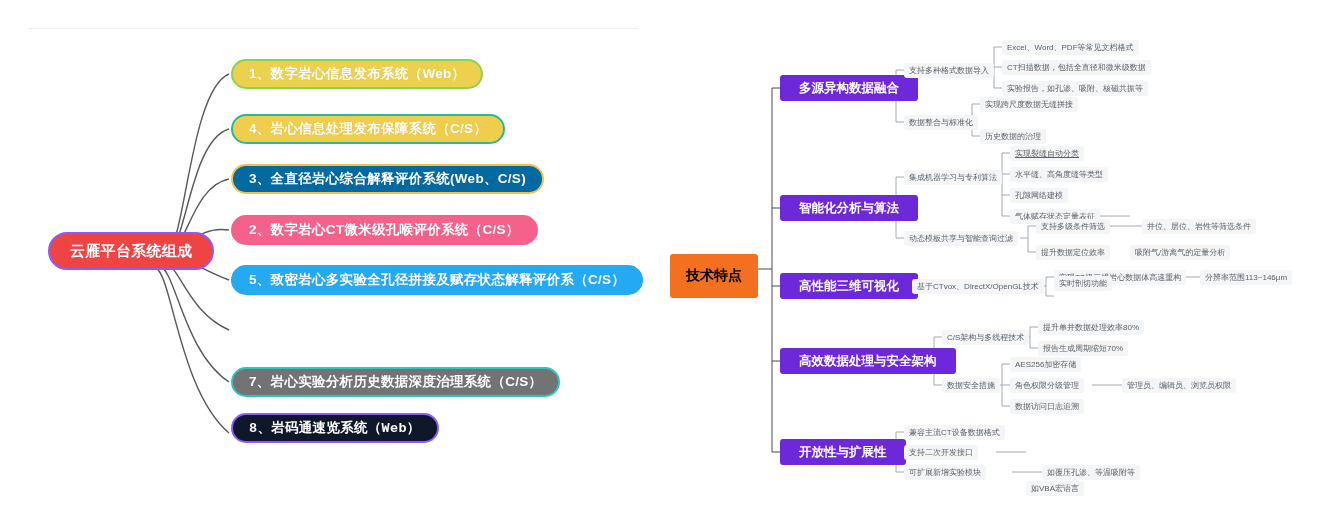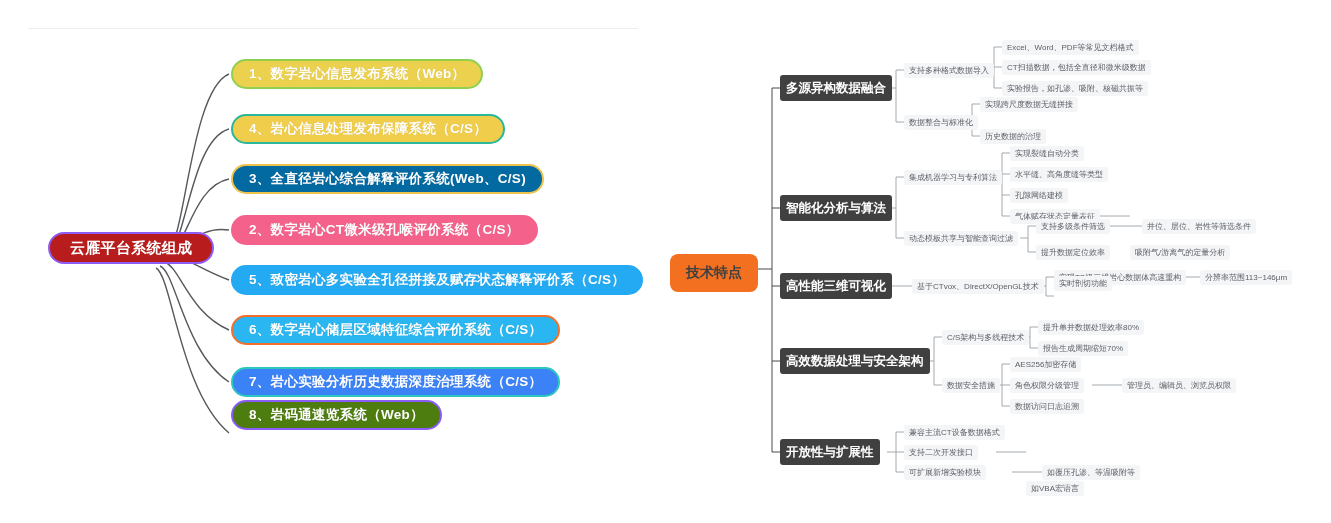--- a/index.html
+++ b/index.html
@@ -27,50 +27,50 @@
     color:#ffffff;
     font-weight:bold;
     font-size:13.5px;
     letter-spacing:0.3px;
     white-space:nowrap;
     padding:0 16px;
     height:30px;
     text-shadow:0 0 1px rgba(0,0,0,.12);
   }
   #root-left {
-    left:48px; top:232px; height:32px;
-    background:#b91c1c; border:2px solid #8b5cf6;
+    left:48px; top:232px; height:38px;
+    background:#ef4444; border:2px solid #8b5cf6;
     border-radius:19px; font-size:15px; padding:0 20px;
   }
   .n1 { left:231px; top:59px;  background:#ecd14f; border:2px solid #8fd14f; }
   .n4 { left:231px; top:114px; background:#f0cd4a; border:2px solid #2bb79b; }
   .n3 { left:231px; top:164px; background:#0369a1; border:2px solid #edc24a; }
   .n2 { left:231px; top:215px; background:#f4628c; border:2px solid #f4628c; }
   .n5 { left:231px; top:265px; background:#23aaf2; border:2px solid #23aaf2; }
   .n6 { left:231px; top:315px; background:#2ab6f0; border:2px solid #f4702a; }
-  .n7 { left:231px; top:367px; background:#3b82f6; border:2px solid #2bc6bd;align-items:center; }
-  .n8 { left:231px; top:400px; background:#4d7c0f; border:2px solid #8b5cf6; }
+  .n7 { left:231px; top:367px; background:#737373; border:2px solid #2bc6bd;align-items:center; }
+  .n8 { left:231px; top:413px; background:#0f172a; border:2px solid #8b5cf6;font-family:Liberation Mono, monospace; }
 
   
   #right-panel { position:absolute; left:660px; top:0; width:671px; height:523px; }
   #right-svg { position:absolute; left:0; top:0; width:671px; height:523px; }
 
   .rnode {
     position:absolute; box-sizing:border-box;
     display:flex; align-items:center; justify-content:center;
     white-space:nowrap;
   }
   #root-right {
-    left:10px; top:254px; width:88px; height:38px;
-    background:#f37021; color:#404040; font-weight:bold; font-size:14px;
-    border-radius:8px;
+    left:10px; top:254px; width:88px; height:44px;
+    background:#f37021; color:#000000; font-weight:bold; font-size:14px;
+    border-radius:3px;
   }
   .l1 {
-    background:#404040; color:#fff; font-weight:bold; font-size:12.5px;
-    border-radius:3px; height:26px; padding:0 6px; left:120px;
+    background:#6d28d9; color:#fff; font-weight:bold; font-size:12.5px;
+    border-radius:3px; height:26px; padding:0 19px; left:120px;
   }
   .l2 {
     background:#f4f5f7; color:#5b5f66; font-size:8px;
     border-radius:3px; height:15px; padding:0 5px;
   }
   .l3 {
     background:#f4f5f7; color:#5b5f66; font-size:8px;
     border-radius:3px; height:15px; padding:0 5px;
   }
   .l4 {
@@ -111,23 +111,20 @@
     </div>
     <div class="pill n3">
       <span>3、全直径岩心综合解释评价系统(Web、C/S)</span>
     </div>
     <div class="pill n2">
       <span>2、数字岩心CT微米级孔喉评价系统（C/S）</span>
     </div>
     <div class="pill n5">
       <span>5、致密岩心多实验全孔径拼接及赋存状态解释评价系（C/S）</span>
     </div>
-    <div class="pill n6">
-      <span>6、数字岩心储层区域特征综合评价系统（C/S）</span>
-    </div>
     <div class="pill n7">
       <span>7、岩心实验分析历史数据深度治理系统（C/S）</span>
     </div>
     <div class="pill n8">
       <span>8、岩码通速览系统（Web）</span>
     </div>
   </div>
 
   <div id="right-panel">
 
@@ -244,21 +241,21 @@
 
     <div class="rnode l1" style="top:195px;">
       <span>智能化分析与算法</span>
     </div>
     <div class="rnode l2" style="left:244px; top:170px;">
       <span>集成机器学习与专利算法</span>
     </div>
     <div class="rnode l2" style="left:244px; top:231px;font-family:Liberation Mono, monospace;">
       <span>动态模板共享与智能查询过滤</span>
     </div>
-    <div class="rnode l3" style="left:350px; top:146px;">
+    <div class="rnode l3" style="left:350px; top:146px;text-decoration:underline;">
       <span>实现裂缝自动分类</span>
     </div>
     <div class="rnode l3" style="left:350px; top:167px;">
       <span>水平缝、高角度缝等类型</span>
     </div>
     <div class="rnode l3" style="left:350px; top:188px;">
       <span>孔隙网络建模</span>
     </div>
     <div class="rnode l3" style="left:350px; top:209px;">
       <span>气体赋存状态定量表征</span>

